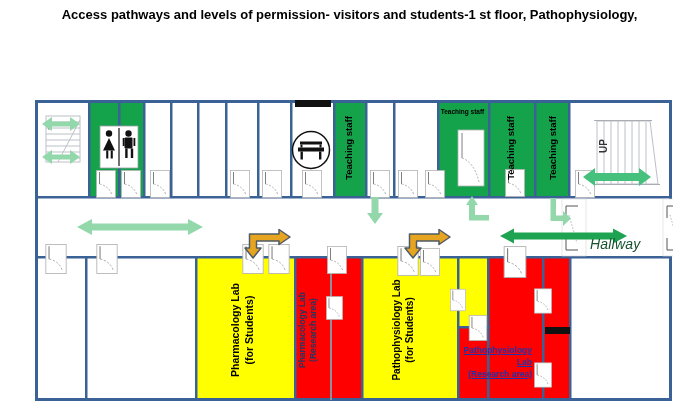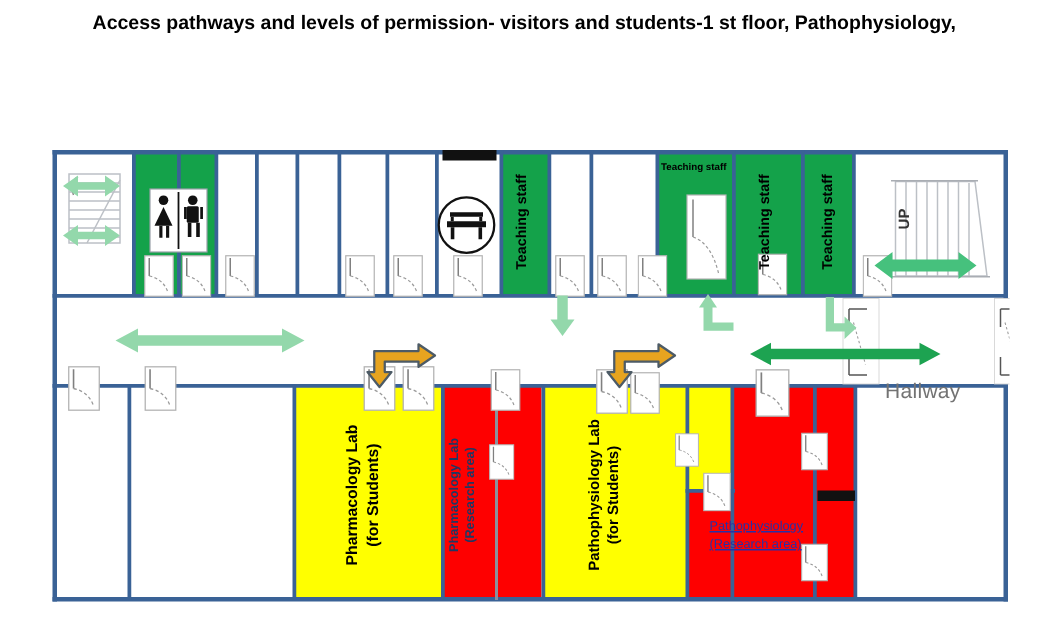--- a/index.html
+++ b/index.html
@@ -9,23 +9,23 @@
               color:#000;font-size:13px;line-height:17px;white-space:nowrap;}
   #plan-svg{position:absolute;left:0;top:0;}
   .lbl{position:absolute;white-space:nowrap;color:#000;}
   .vrot{transform:rotate(-90deg);}
   .ts-label{width:97px;height:16px;line-height:16px;text-align:center;
             font-size:9.5px;font-weight:bold;}
   .room-2line{text-align:center;font-weight:bold;}
   .pharm-students{left:172px;top:315px;width:142px;height:30px;font-size:10.5px;line-height:14px;}
   .pharm-research{left:238px;top:318px;width:142px;height:24px;font-size:8.5px;line-height:11px;color:#1F3864;}
   .patho-students{left:333px;top:316px;width:142px;height:28px;font-size:10px;line-height:13px;}
-  .patho-research{left:473px;top:344px;width:100px;text-align:left;font-size:8.5px;
-                  line-height:12px;font-weight:normal;color:#2531A8;text-decoration:underline;}
-  .hallway-lbl{left:590px;top:252px;font-size:14px;color:#737373;letter-spacing:0.2px;}
+  .patho-research{left:432px;top:344px;width:100px;text-align:right;font-size:8.5px;
+                  line-height:12px;font-weight:bold;color:#2531A8;text-decoration:underline;}
+  .hallway-lbl{left:590px;top:236px;font-size:14px;color:#14532d;letter-spacing:0.2px;font-style:italic;}
   .up-lbl{left:589px;top:140px;width:30px;height:12px;line-height:12px;text-align:center;
           font-size:10px;font-weight:bold;color:#333;}
   .teach-h{left:437px;top:108px;width:51px;text-align:center;font-size:6.5px;font-weight:bold;}
 </style>
 </head>
 <body>
 
 <div class="stage">
 
   <div class="title-line" style="top:6px">Access pathways and levels of permission- visitors and students-1 st  floor, Pathophysiology,</div>
@@ -215,19 +215,20 @@
     <div>(Research area)</div>
   </div>
 
   <div class="lbl room-2line vrot patho-students">
     <div>Pathophysiology Lab</div>
     <div>(for Students)</div>
   </div>
 
   <div class="lbl patho-research">
     <div>Pathophysiology</div>
+    <div>Lab</div>
     <div>(Research area)</div>
   </div>
 
   <div class="lbl hallway-lbl">Hallway</div>
   <div class="lbl up-lbl vrot">UP</div>
 
 </div>
 
 </body></html>

